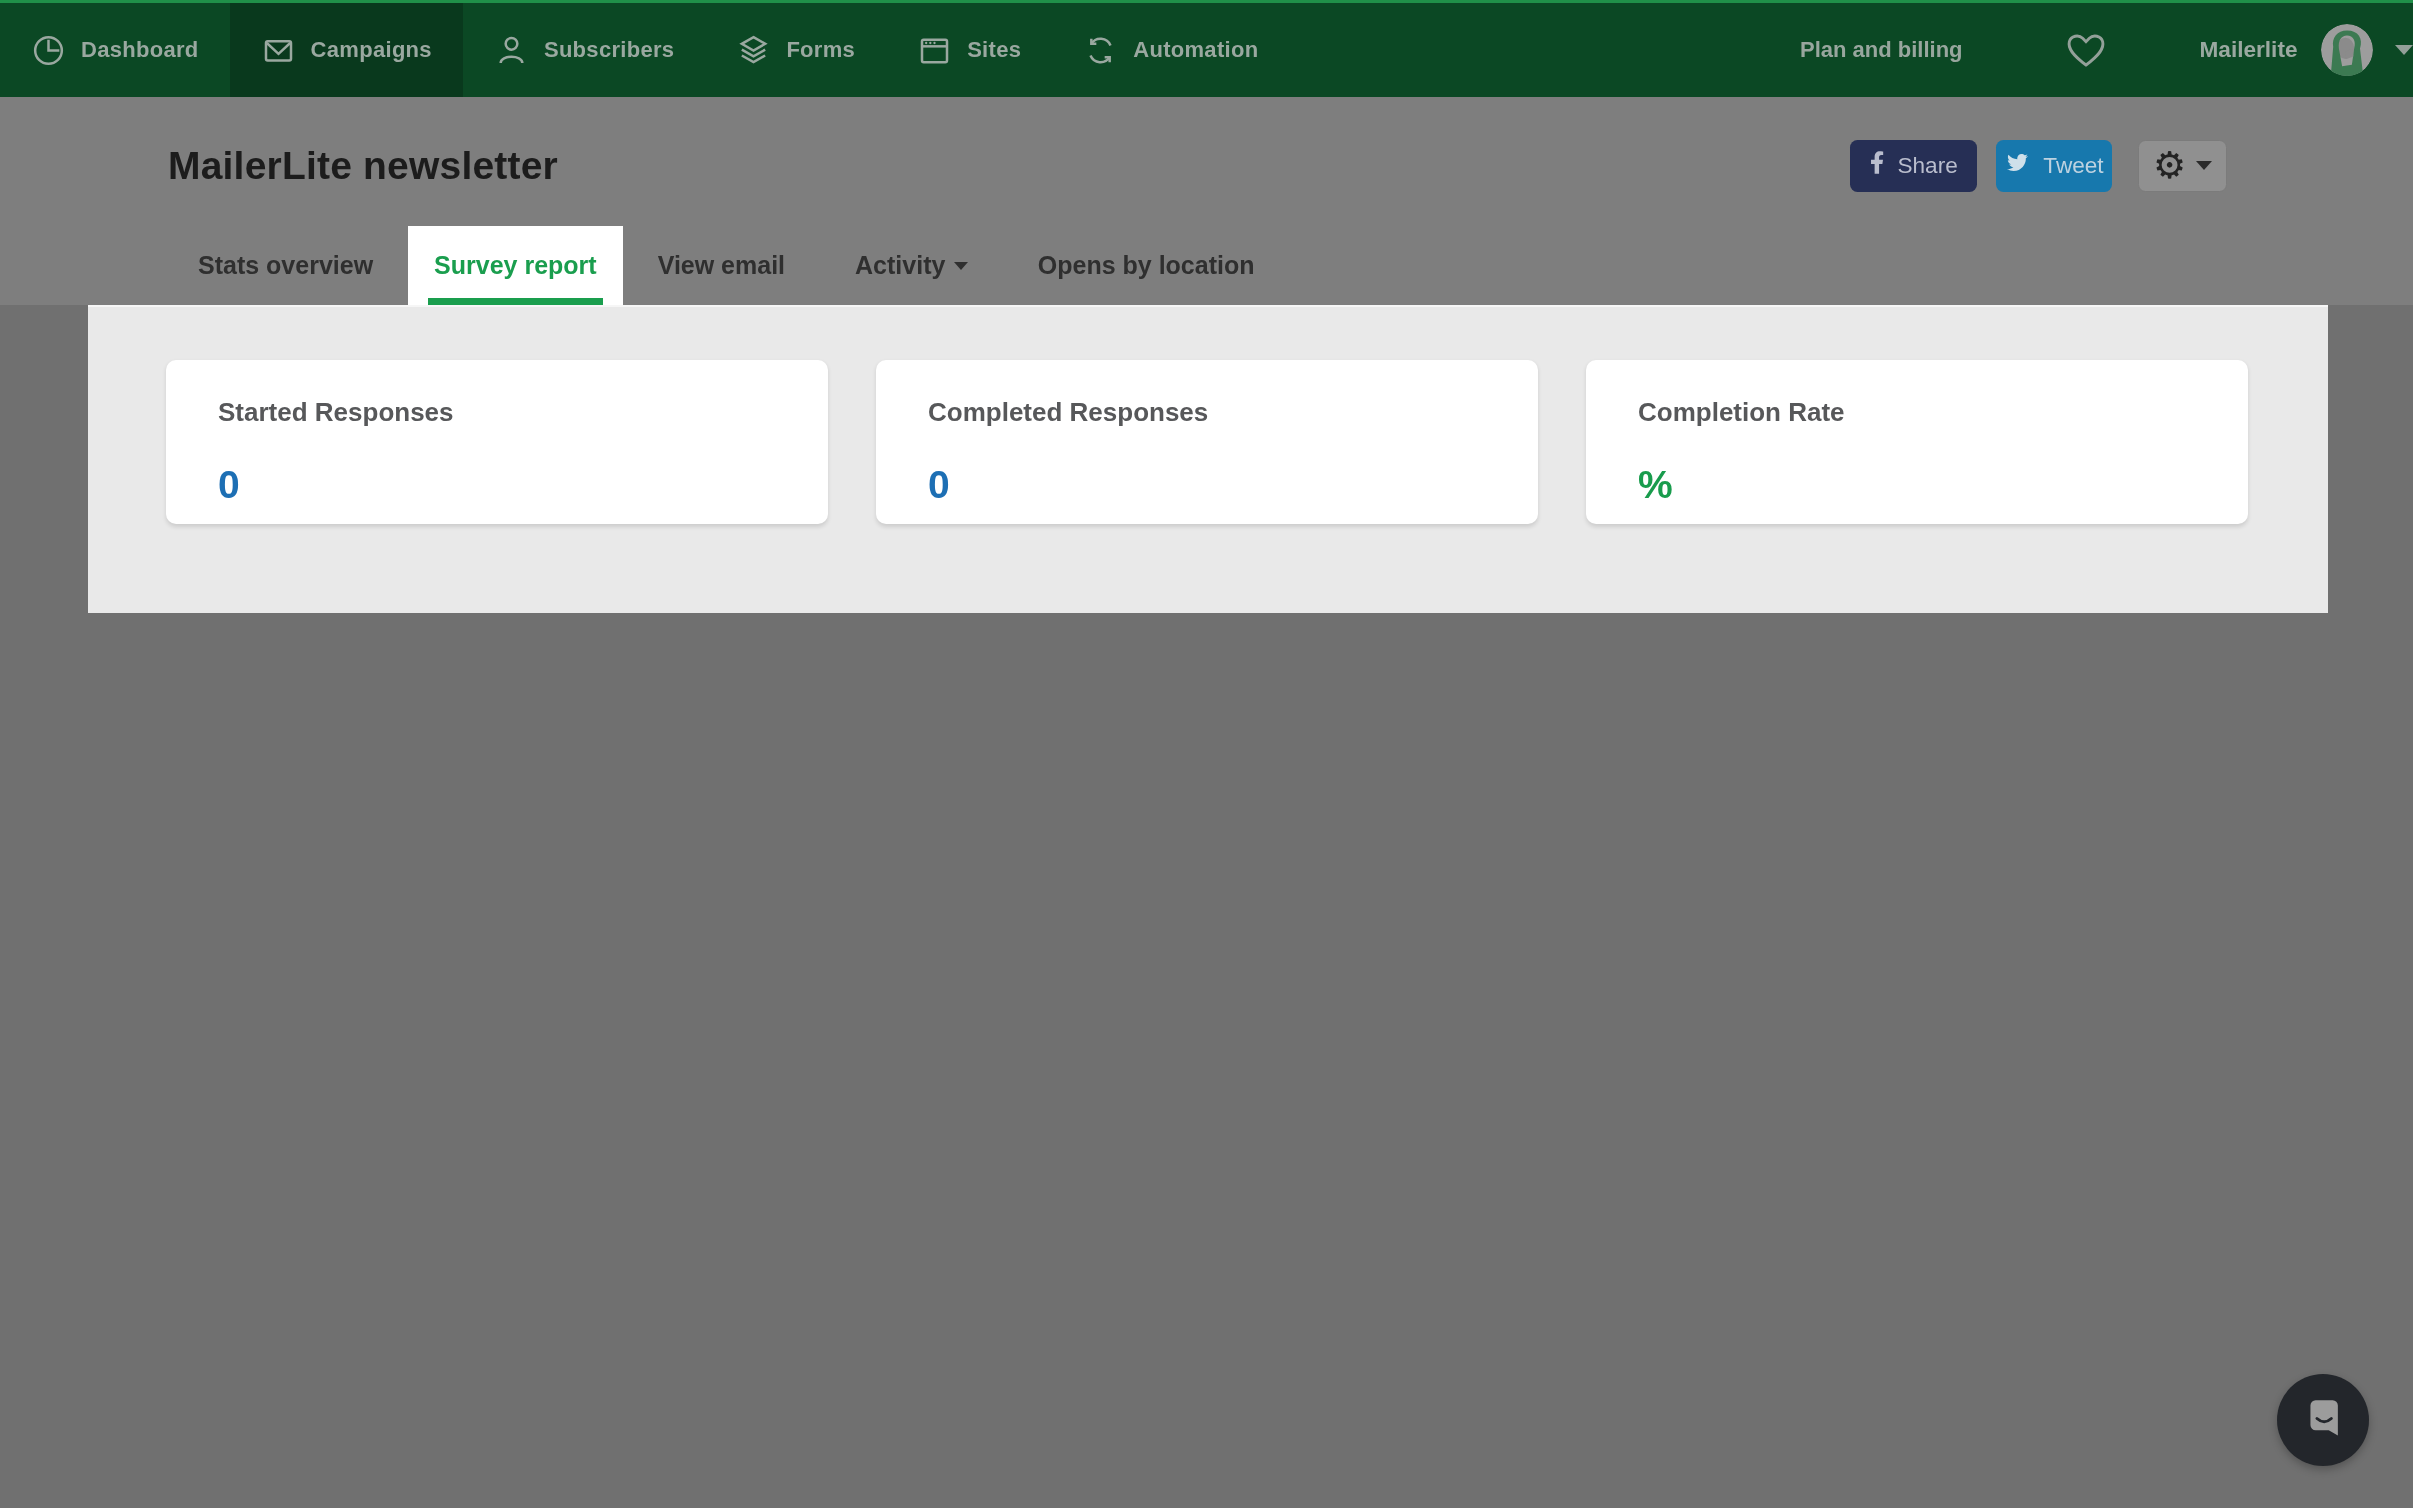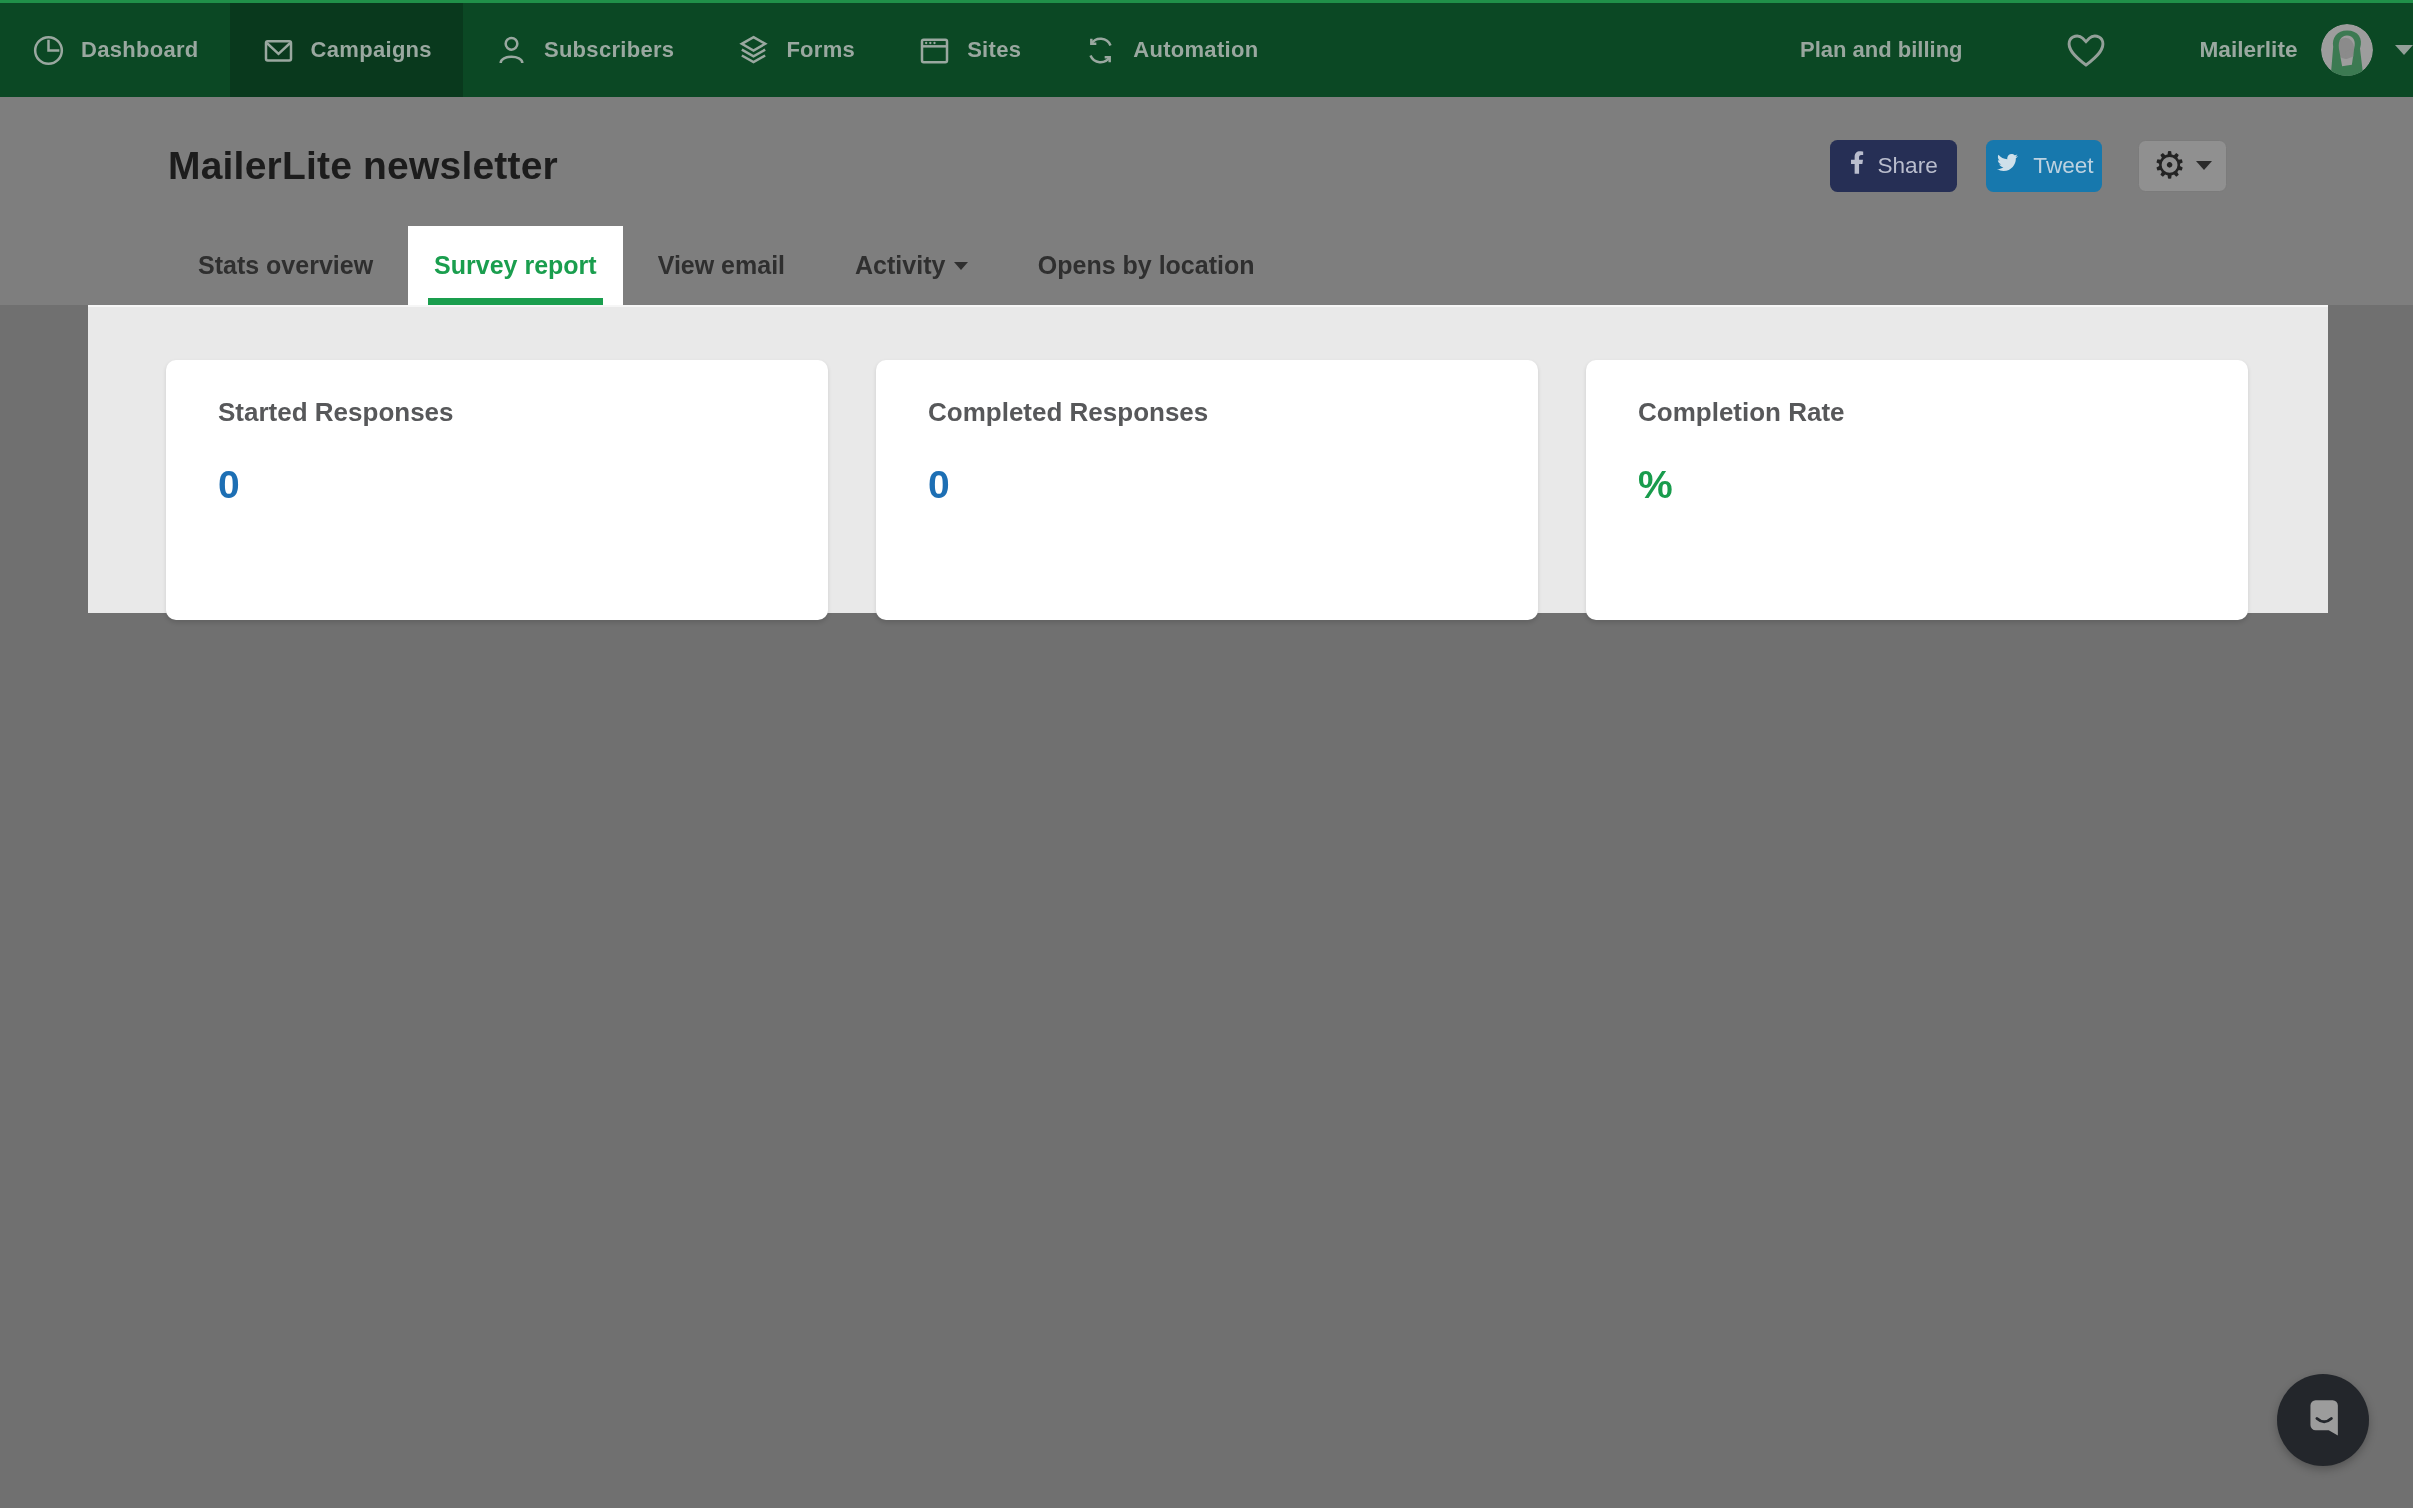--- a/index.html
+++ b/index.html
@@ -30,21 +30,21 @@
     border-top:10px solid #93a099;margin-left:22px;
   }
 
   
   .header-band{background:#7e7e7e;}
   .header-row{
     display:flex;align-items:center;height:129px;
     padding:8.4px 186px 0 168px;box-sizing:border-box;
   }
   .page-title{font-size:39px;font-weight:700;color:#1c1c1c;letter-spacing:0.2px;}
-  .header-actions{margin-left:auto;display:flex;align-items:center;gap:29px;}
+  .header-actions{margin-left:auto;display:flex;align-items:center;gap:19px;}
   .btn{
     display:flex;align-items:center;justify-content:center;gap:13.4px;
     height:52px;border-radius:7.5px;cursor:pointer;box-sizing:border-box;
     font-size:22.6px;font-weight:400;
   }
   .btn-share{width:127px;background:#262f55;color:#b9bdcd;}
   .btn-tweet{width:116px;background:#1778ad;color:#bdd2e0;margin-right:6.7px;}
   .btn-gear{width:89px;background:#909090;border:0.8px solid #7b7b7b;color:#232323;gap:10px;}
   .gear-glyph{font-size:37px;line-height:1;color:#232323;}
   .btn-gear .caret{
@@ -67,21 +67,21 @@
     border-top:8.4px solid #2f2f2f;margin-left:8.4px;
   }
 
   
   .panel{
     box-sizing:border-box;margin:0 85px 0 88px;height:308px;
     background:#e9e9e9;border-top:2.5px solid #f6f6f6;
     display:flex;gap:48px;padding:53px 80px 0 78px;
   }
   .card{
-    flex:1;background:#ffffff;border-radius:10px;height:260px;box-sizing:border-box;
+    flex:1;background:#ffffff;border-radius:10px;height:164px;box-sizing:border-box;
     padding:37px 52px;box-shadow:0 2.5px 4.2px rgba(0,0,0,.12);
   }
   .card-title{font-size:26px;font-weight:700;color:#57585a;}
   .card-value{margin-top:35px;font-size:39px;font-weight:700;}
 
   
   .chat-launcher{
     position:absolute;left:2277px;top:1374px;width:92px;height:92px;border-radius:50%;
     background:#23262b;cursor:pointer;display:flex;align-items:center;justify-content:center;
     box-shadow:0 3.4px 8.4px rgba(0,0,0,.25);

